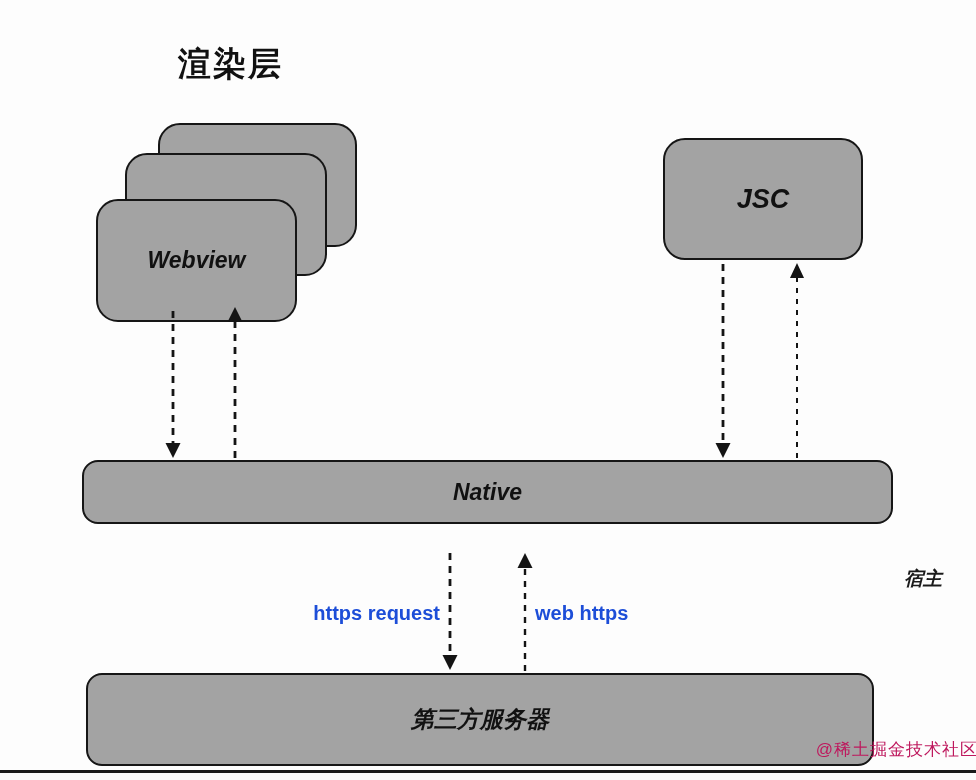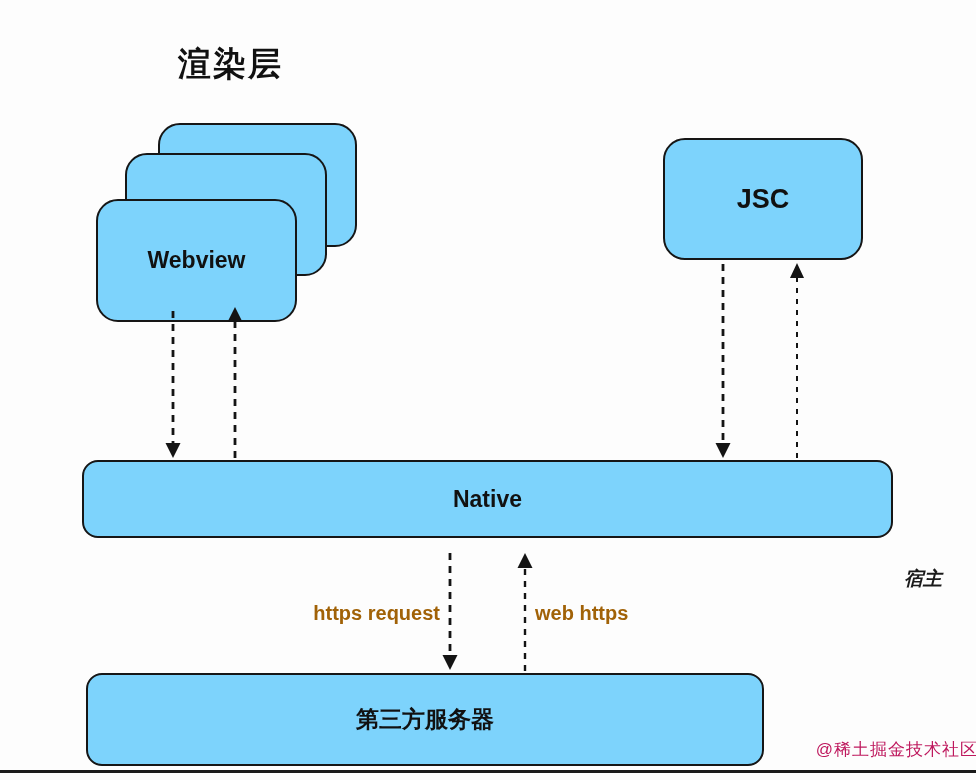--- a/index.html
+++ b/index.html
@@ -20,43 +20,44 @@
   .heading {
     position: absolute;
     font-size: 33px;
     font-weight: bold;
     letter-spacing: 2px;
     color: #111111;
     white-space: nowrap;
   }
   .box {
     position: absolute;
-    background: #7dd3fc;
+    background: #a3a3a3;
     border: 2.5px solid #161616;
     border-radius: 22px;
     display: flex;
     align-items: center;
     justify-content: center;
     font-weight: bold;
     color: #111111;
     box-sizing: border-box;
     white-space: nowrap;
+    font-style: italic;
   }
   .box.bar { border-radius: 16px; }
   #webview-back  { left: 158px; top: 123px; width: 199px; height: 124px; z-index: 1; }
   #webview-mid   { left: 125px; top: 153px; width: 202px; height: 123px; z-index: 2; }
   #webview-front { left:  96px; top: 183px; width: 201px; height: 123px; z-index: 3; font-size: 23px; margin-top: 16px; }
   #jsc-box       { left: 663px; top: 138px; width: 200px; height: 122px; font-size: 27px; }
-  #native-box    { left:  82px; top: 460px; width: 811px; height:  78px; font-size: 23px; text-align: right; }
-  #server-box    { left:  86px; top: 673px; width: 678px; height:  93px; font-size: 23px; }
+  #native-box    { left:  82px; top: 460px; width: 811px; height:  64px; font-size: 23px; text-align: right; }
+  #server-box    { left:  86px; top: 673px; width: 788px; height:  93px; font-size: 23px; }
   .edge-label {
     position: absolute;
     font-size: 20px;
     font-weight: bold;
-    color: #a16207;
+    color: #1d4ed8;
     white-space: nowrap;
   }
   #label-https { left: 296px; top: 602px; width: 144px; text-align: right; }
   #label-ws    { left: 535px; top: 602px; }
   .host-label {
     position: absolute;
     left: 904px;
     top: 566px;
     font-size: 19px;
     font-weight: 600;

